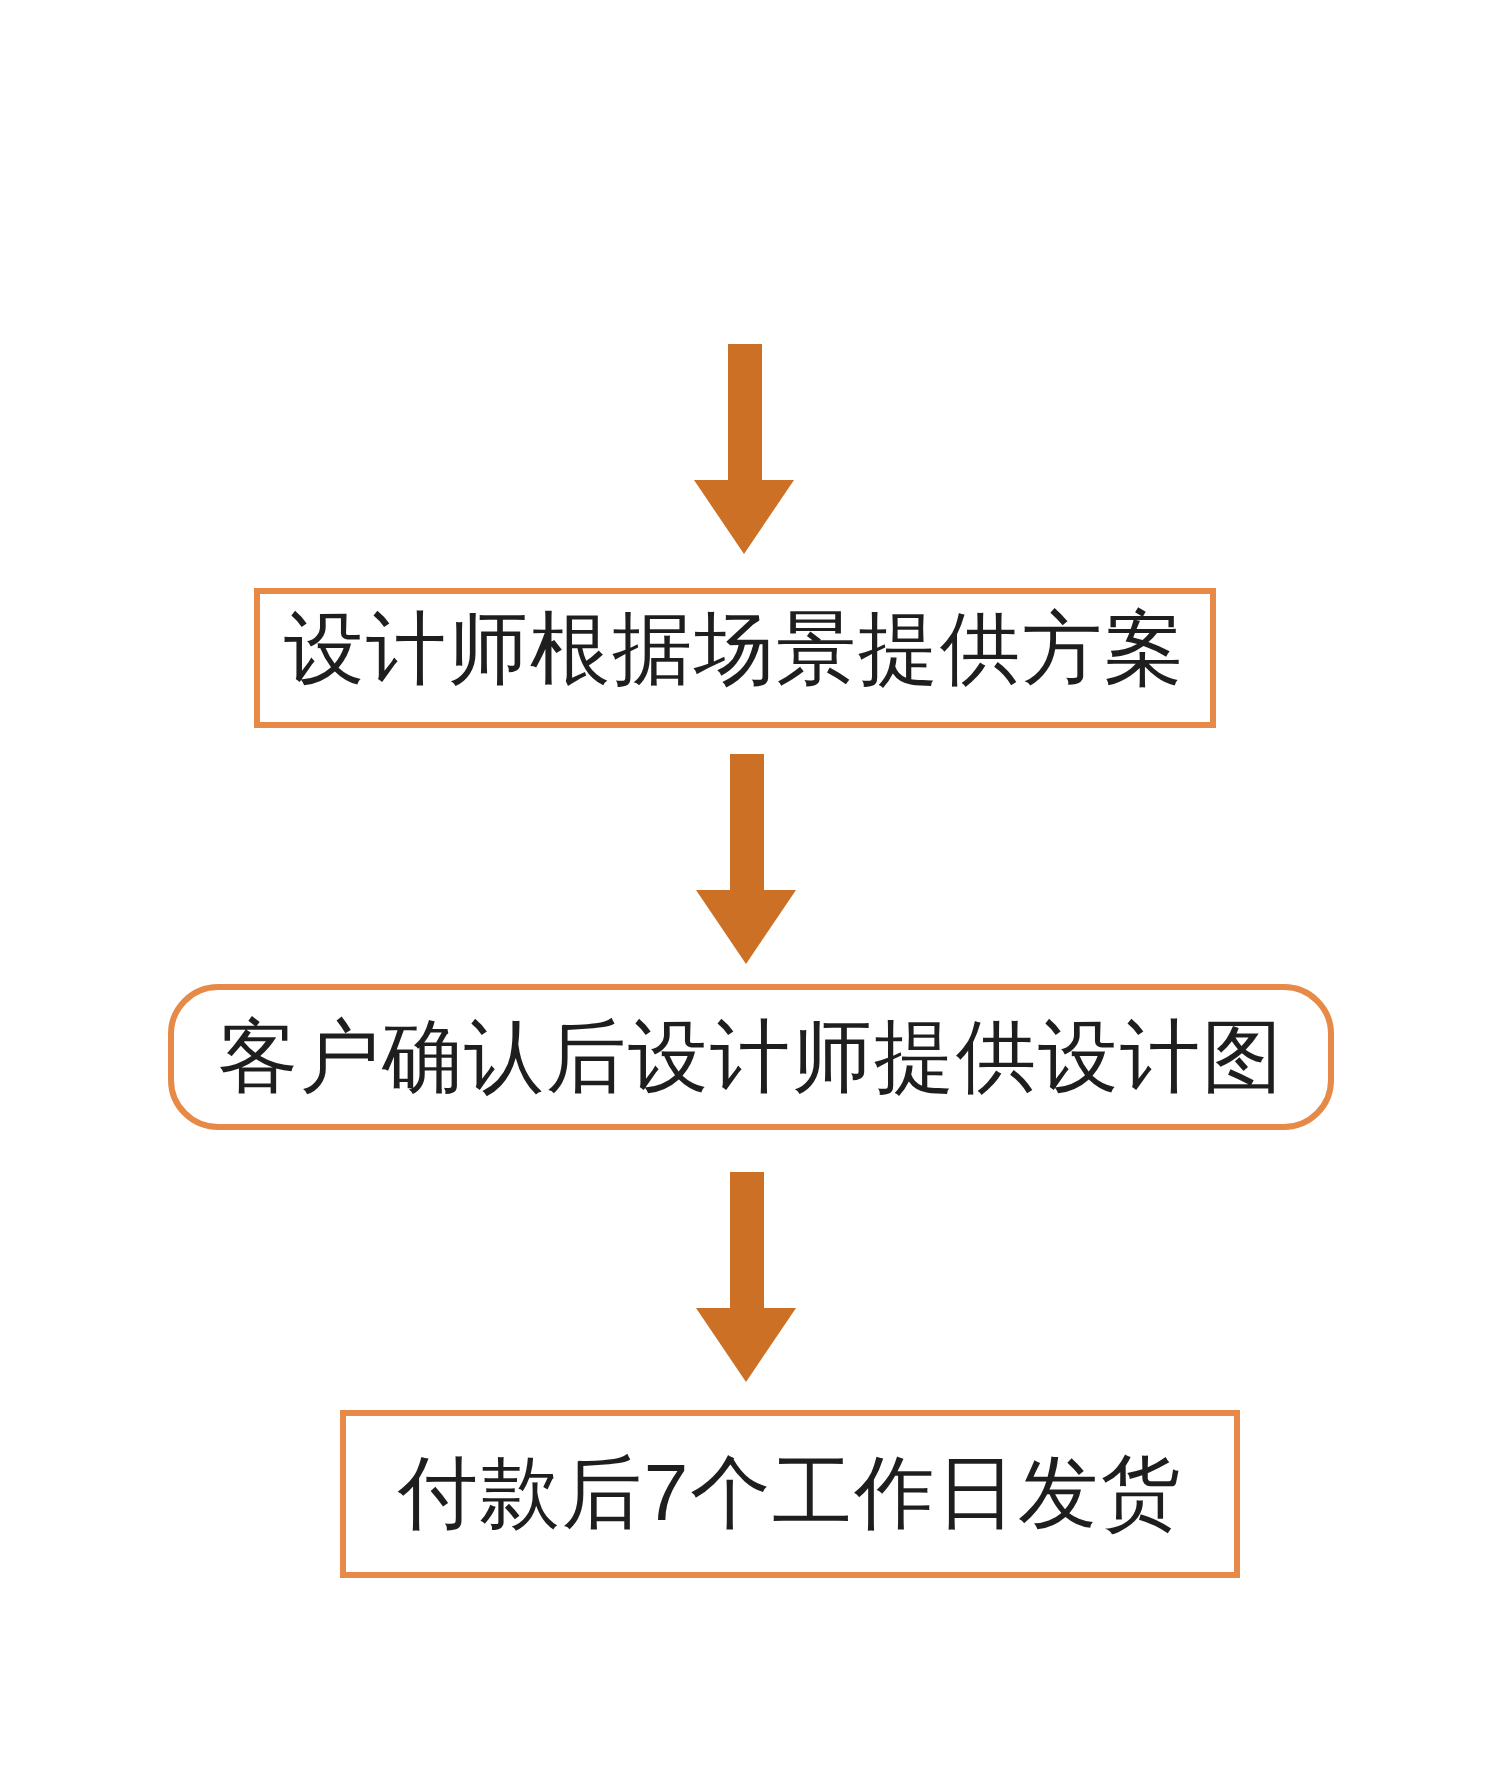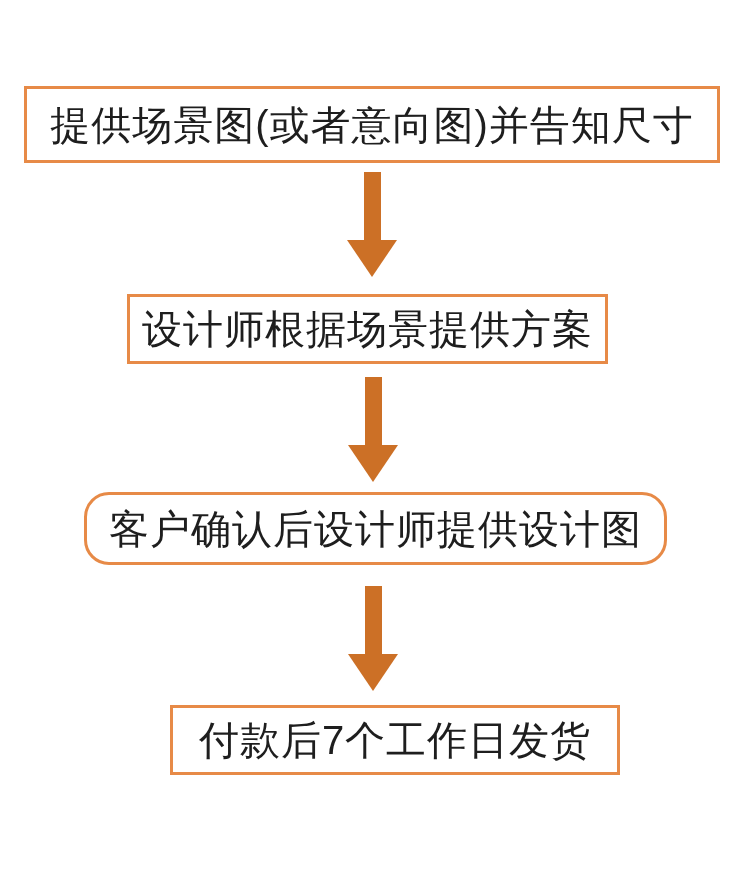--- a/index.html
+++ b/index.html
@@ -33,23 +33,23 @@
     white-space: nowrap;
   }
   .step-label {
     font-size: 40px;
     font-weight: 400;
     color: var(--text);
     letter-spacing: 1px;
     line-height: 1;
   }
   .box-1 { left: 24px;  top: 86px;  width: 696px; height: 77px; }
-  .box-2 { left: 127px; top: 294px; width: 481px; height: 70px; }
+  .box-2 { left: 127px; top: 294px; width: 481px; height: 70px; font-family: Liberation Mono, monospace; }
   .box-3 { left: 84px;  top: 492px; width: 583px; height: 73px; border-radius: 25px; }
-  .box-4 { left: 170px; top: 705px; width: 450px; height: 70px; }
+  .box-4 { left: 170px; top: 705px; width: 450px; height: 84px; }
 
   .arrow {
     position: absolute;
     width: 50px;
     display: flex;
     flex-direction: column;
     align-items: center;
   }
   .arrow-stem {
     width: 17px;
@@ -65,23 +65,20 @@
   }
   .arrow-1 { left: 347px; top: 172px; }
   .arrow-2 { left: 348px; top: 377px; }
   .arrow-3 { left: 348px; top: 586px; }
 </style>
 </head>
 <body>
 
 <div class="canvas">
 
-  <div class="step-box box-1">
-    <span class="step-label">提供场景图(或者意向图)并告知尺寸</span>
-  </div>
 
   <div class="arrow arrow-1">
     <div class="arrow-stem"></div>
     <div class="arrow-head"></div>
   </div>
 
   <div class="step-box box-2">
     <span class="step-label">设计师根据场景提供方案</span>
   </div>
 

